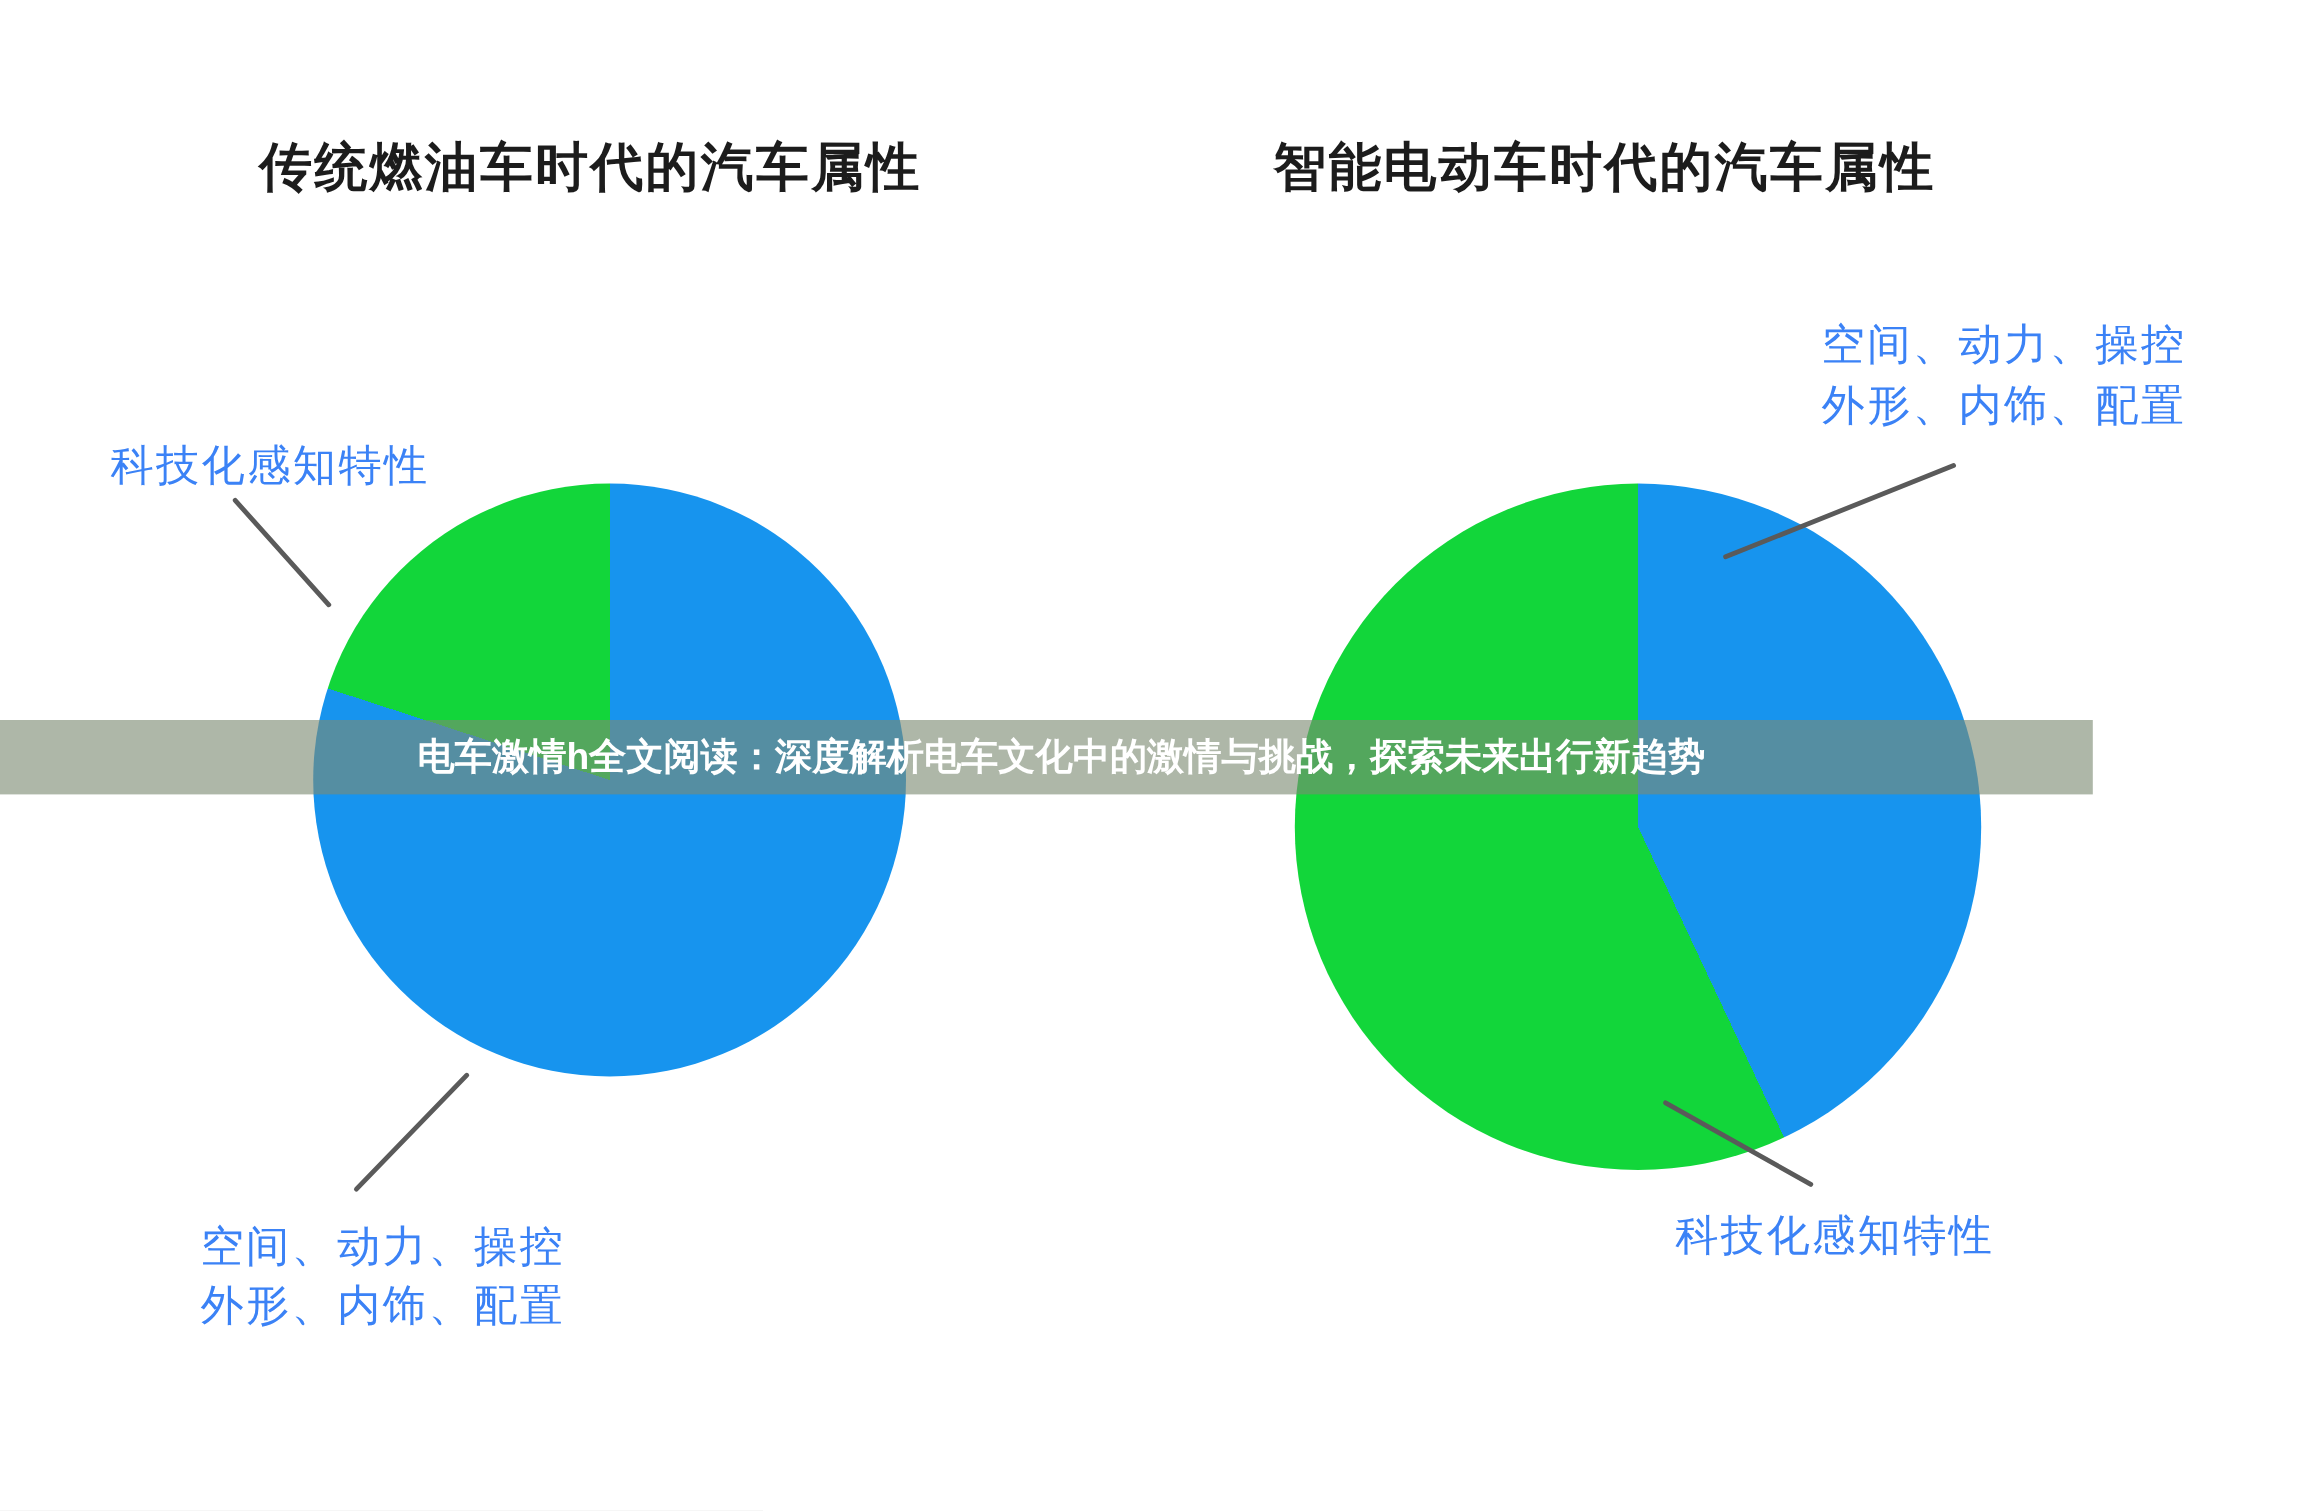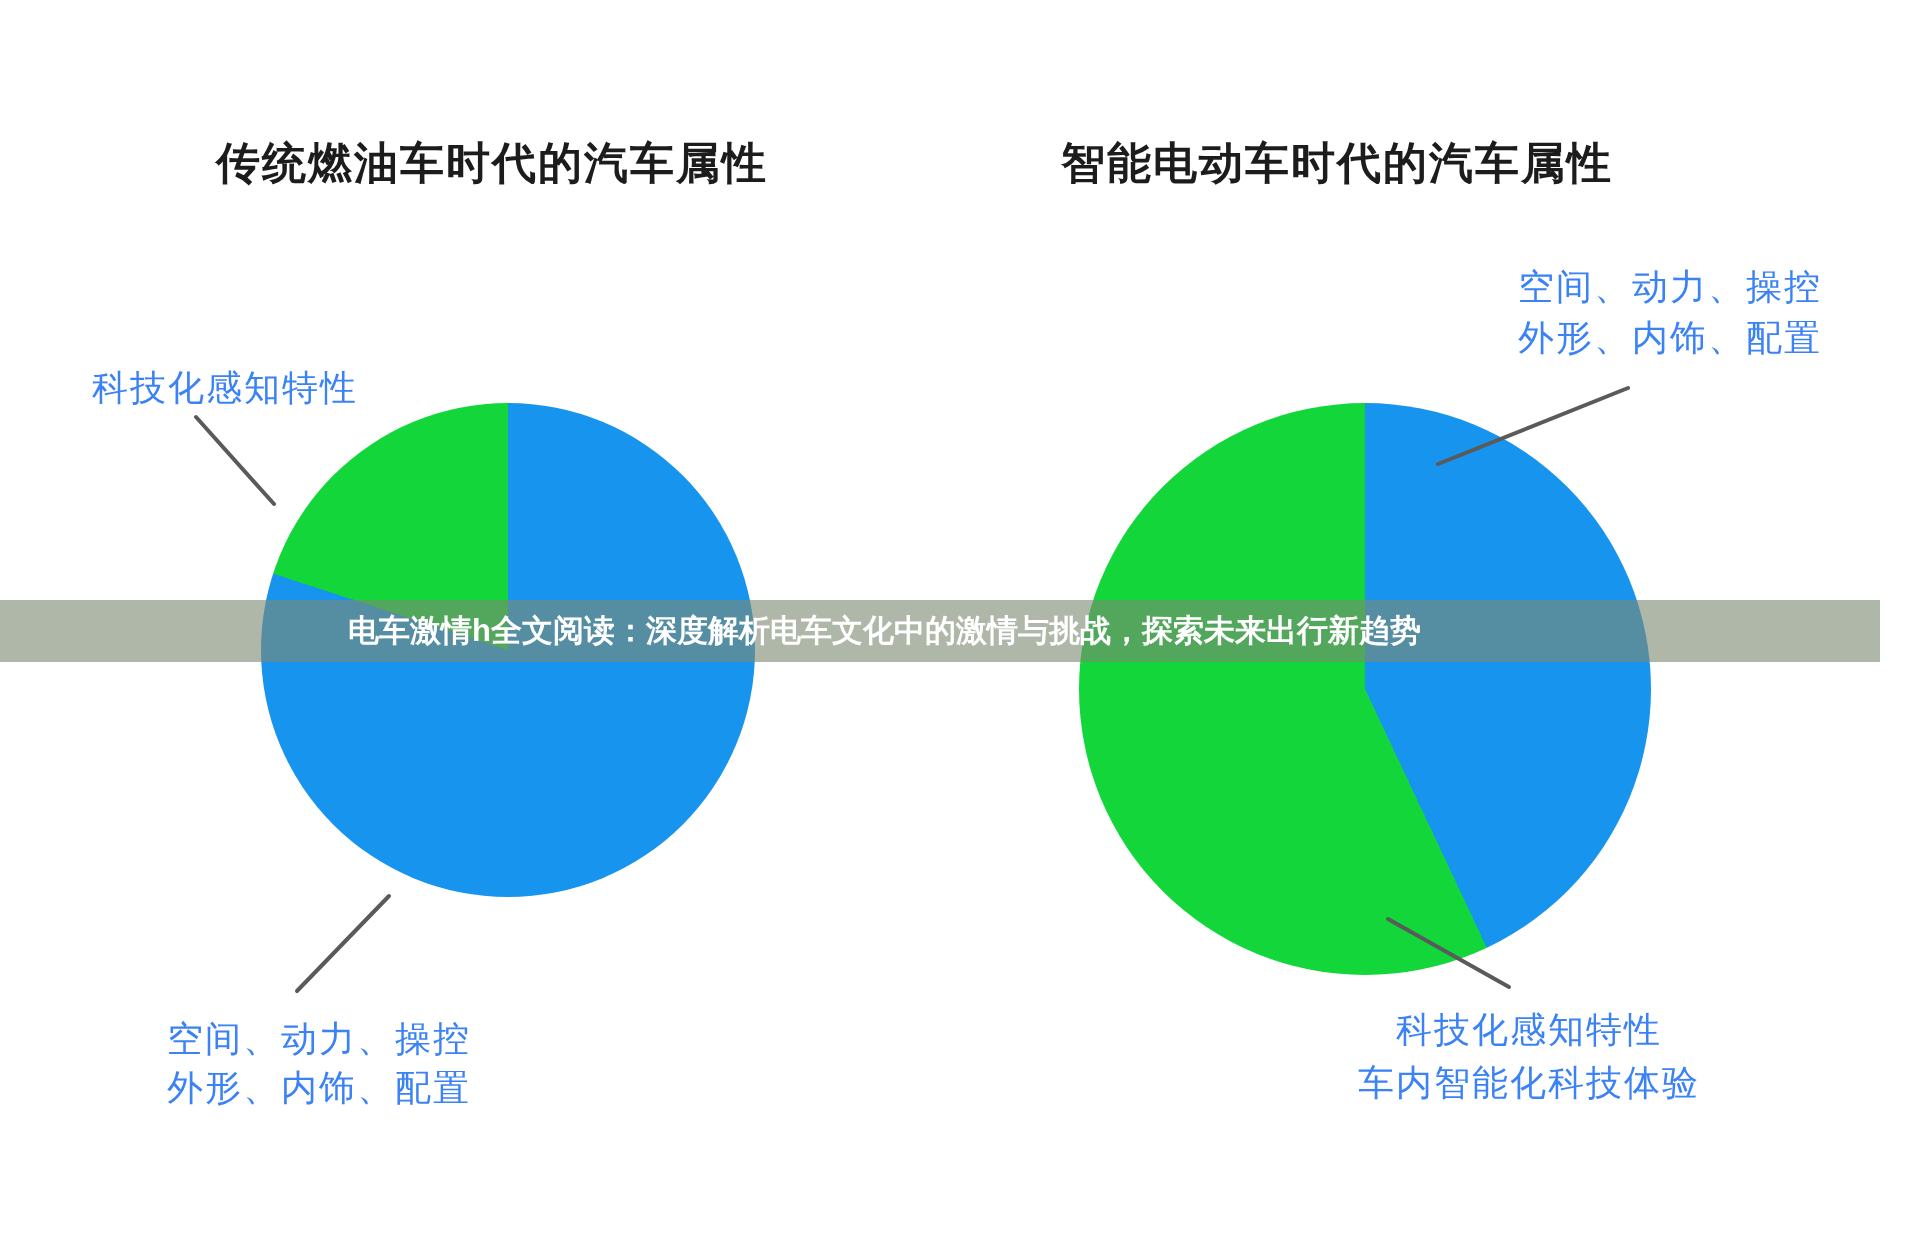--- a/index.html
+++ b/index.html
@@ -12,21 +12,20 @@
     overflow: hidden;
     font-family: "Liberation Sans", "DejaVu Sans", sans-serif;
   }
   .chart-title {
     position: absolute;
     font-size: 44px;
     font-weight: 700;
     color: #1c1c1c;
     letter-spacing: 2px;
     white-space: nowrap;
-    margin-top: 24px;
   }
   .title-left  { left: 216px; top: 110px; }
   .title-right { left: 1061px; top: 110px; }
 
   .pie {
     position: absolute;
     border-radius: 50%;
   }
   .pie-left  { left: 261px;  top: 403px; width: 494px; height: 494px; }
   .pie-right { left: 1079px; top: 403px; width: 572px; height: 572px; }
@@ -47,21 +46,21 @@
     white-space: nowrap;
   }
   .label-left-green  { left: 92px;  top: 364px; }
   .label-left-blue   { left: 167px; top: 1014px; line-height: 49px; }
   .label-right-blue  { left: 1518px; top: 261px; line-height: 51px; }
   .label-right-green { left: 1329px; top: 1003px; width: 400px; text-align: center; line-height: 53px; white-space: normal; }
 
   .banner {
     position: absolute;
     left: 0; top: 600px;
-    width: 1880px; height: 62px;
+    width: 1744px; height: 62px;
     background: rgba(125, 138, 115, 0.62);
     display: flex;
     align-items: center;
     z-index: 10;
   }
   .banner-text {
     padding-left: 348px;
     font-size: 31px;
     font-weight: 700;
     color: #ffffff;
@@ -93,20 +92,19 @@
     <div>外形、内饰、配置</div>
   </div>
 
   <div class="pie-label label-right-blue">
     <div>空间、动力、操控</div>
     <div>外形、内饰、配置</div>
   </div>
 
   <div class="pie-label label-right-green">
     <div>科技化感知特性</div>
-    <div>车内智能化科技体验</div>
   </div>
 
   <div class="banner">
     <div class="banner-text">电车激情h全文阅读：深度解析电车文化中的激情与挑战，探索未来出行新趋势</div>
   </div>
 
 </div>
 
 </body></html>

